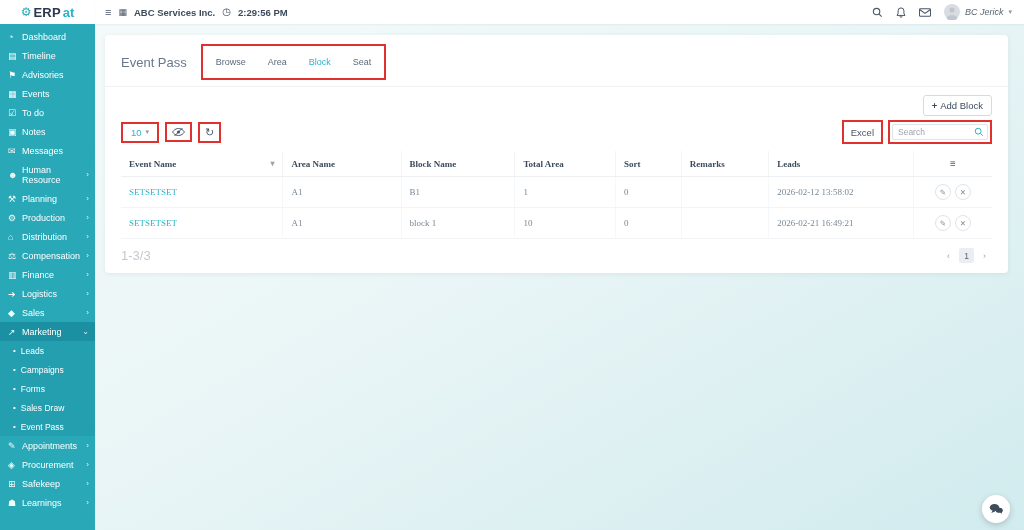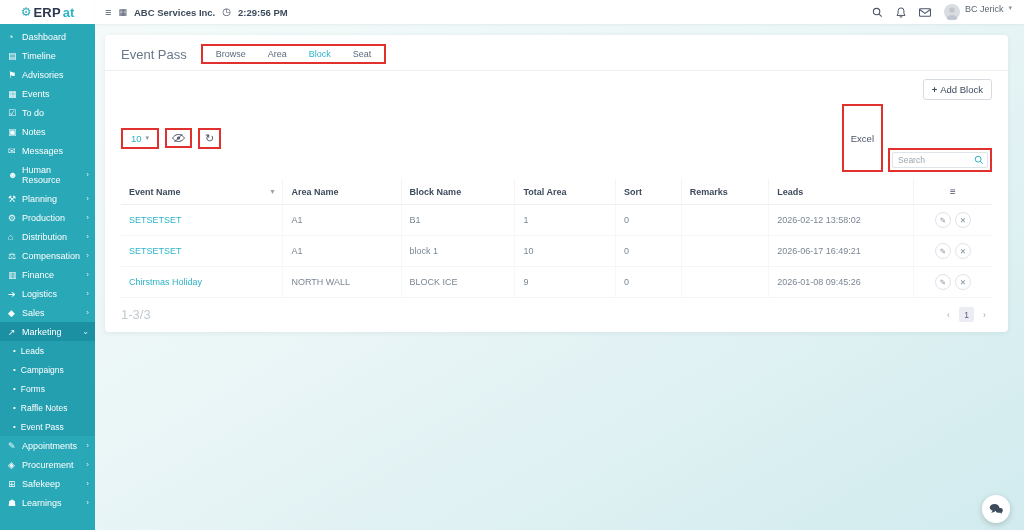--- a/index.html
+++ b/index.html
@@ -22,50 +22,50 @@
   .s-item.active { background:#1b90a3; }
   .s-sub { display:flex; align-items:center; gap:5px; padding:4.5px 6px 4.5px 13px; font-size:8.5px; cursor:pointer; }
   .s-bullet { font-size:8px; }
 
   
   .main-col { flex:1; display:flex; flex-direction:column; min-width:0; }
   .topbar { height:24px; background:#fff; display:flex; align-items:center; padding:0 12px 0 10px; gap:7px; box-shadow:0 1px 2px rgba(0,0,0,.05); position:relative; z-index:2; }
   .tb-icon { color:#4a5568; font-size:11px; line-height:1; }
   .tb-text { font-size:9.5px; font-weight:bold; color:#3d4b5c; }
   .tb-right { margin-left:auto; display:flex; align-items:center; gap:13px; }
-  .tb-user { display:flex; align-items:flex-start; gap:5px; }
+  .tb-user { display:flex; align-items:center; gap:5px;font-style:italic; }
   .tb-username { font-size:9px; color:#5a6570; }
   .main { flex:1; position:relative; background:linear-gradient(150deg,#f4fafa 0%,#e9f5f6 45%,#d1ebee 100%); }
 
   
   .card { margin:11px 16px 0 10px; background:#fff; border-radius:4px; box-shadow:0 1px 5px rgba(50,70,80,.08); }
   .card-head { display:flex; align-items:center; padding:9px 16px 6px; border-bottom:1px solid #eef1f3; }
   .page-title { font-size:13px; color:#68788a; margin-right:14px; }
-  .tabs-box { border:2px solid #e0312e; display:flex; gap:22px; padding:3px 13px; align-items:center; }
+  .tabs-box { border:2px solid #e0312e; display:flex; gap:22px; padding:11px 13px; align-items:center; }
   .tab { font-size:9px; color:#5c6b7a; cursor:pointer; }
   .tab.active { color:#2cb3c7; }
   .card-body { padding:5px 16px 10px; }
   .addrow { display:flex; justify-content:flex-end; margin:3px 0 4px; }
   .btn-add { font-size:9.5px; color:#3d4b5c; background:#fff; border:1px solid #d5dbe0; border-radius:3px; padding:4px 8px; cursor:pointer; display:inline-flex; gap:3px; align-items:center; font-family:inherit; }
   .plus { font-weight:bold; font-size:9.5px; }
 
   .controls { display:flex; align-items:center; margin:2px 0 7px; gap:6px; }
   .redbox { border:2px solid #e0312e; display:inline-flex; align-items:center; justify-content:center; background:#fff; }
   .pagesize { gap:4px; padding:3px 8px; font-size:9.5px; color:#2cb3c7; cursor:pointer; }
   .caret { color:#8a96a2; font-size:7px; }
   .iconbtn { padding:3px 5px; cursor:pointer; }
   .glyphbtn { font-size:11px; color:#4a5568; line-height:1; background:none; border:none; cursor:pointer; padding:3px 5px; }
   .right-controls { margin-left:auto; display:flex; gap:5px; }
   .excel { font-size:9.5px; color:#4a5568; padding:2px 7px; cursor:pointer; }
-  .searchwrap { position:relative; padding:2px;margin-top:44px; }
+  .searchwrap { position:relative; padding:2px; }
   .search-input { width:96px; height:16px; border:1px solid #dfe4e8; border-radius:2px; font-size:8.5px; padding:0 16px 0 5px; color:#555; font-family:inherit; outline:none; }
   .search-input::placeholder { color:#9aa4ae; }
   .search-icon { position:absolute; right:6px; top:50%; transform:translateY(-50%); line-height:0; }
 
-  table { width:100%; border-collapse:collapse; table-layout:fixed; }
+  table { width:100%; border-collapse:collapse; table-layout:fixed;font-family:Liberation Serif, serif; }
   th { text-align:left; font-size:9px; font-weight:bold; color:#3d4b5c; padding:7px 8px; border-bottom:1px solid #edf0f2; border-right:1px solid #f2f4f6; }
   th:last-child, td:last-child { border-right:none; }
   td { font-size:9px; color:#7a8794; padding:7px 8px; border-bottom:1px solid #f2f4f6; border-right:1px solid #f5f7f8; overflow:hidden; white-space:nowrap; }
   .cell-link { color:#2cb3c7; cursor:pointer; }
   .sort-caret { float:right; color:#9aa4ad; font-size:8px; }
   .th-menu { text-align:center; color:#4a5568; font-size:10px; }
   .td-actions { text-align:center; }
   .action-btn { width:16px; height:16px; border:1px solid #e0e4e8; border-radius:50%; font-size:7.5px; color:#7a8794; background:#fff; display:inline-flex; align-items:center; justify-content:center; cursor:pointer; margin:0 2px; font-family:inherit; }
 
   .tfoot-row { display:flex; align-items:center; margin-top:9px; }
@@ -171,21 +171,21 @@
         <div class="s-sub">
           <span class="s-bullet">•</span>
           <span>Campaigns</span>
         </div>
         <div class="s-sub">
           <span class="s-bullet">•</span>
           <span>Forms</span>
         </div>
         <div class="s-sub">
           <span class="s-bullet">•</span>
-          <span>Raffle Notes</span>
+          <span>Sales Draw</span>
         </div>
         <div class="s-sub">
           <span class="s-bullet">•</span>
           <span>Event Pass</span>
         </div>
       </div>
 
       <div class="s-item">
         <span class="s-icon">✎</span>
         <span class="s-label">Appointments</span>
@@ -343,33 +343,21 @@
                   <button class="action-btn">✎</button><button class="action-btn">✕</button>
                 </td>
               </tr>
               <tr>
                 <td><span class="cell-link">SETSETSET</span></td>
                 <td>A1</td>
                 <td>block 1</td>
                 <td>10</td>
                 <td>0</td>
                 <td></td>
-                <td>2026-06-17 16:49:21</td>
-                <td class="td-actions">
-                  <button class="action-btn">✎</button><button class="action-btn">✕</button>
-                </td>
-              </tr>
-              <tr>
-                <td><span class="cell-link">Chirstmas Holiday</span></td>
-                <td>NORTH WALL</td>
-                <td>BLOCK ICE</td>
-                <td>9</td>
-                <td>0</td>
-                <td></td>
-                <td>2026-01-08 09:45:26</td>
+                <td>2026-02-21 16:49:21</td>
                 <td class="td-actions">
                   <button class="action-btn">✎</button><button class="action-btn">✕</button>
                 </td>
               </tr>
             </tbody>
           </table>
 
           <div class="tfoot-row">
             <span class="pg-summary">1-3/3</span>
             <div class="pager">

